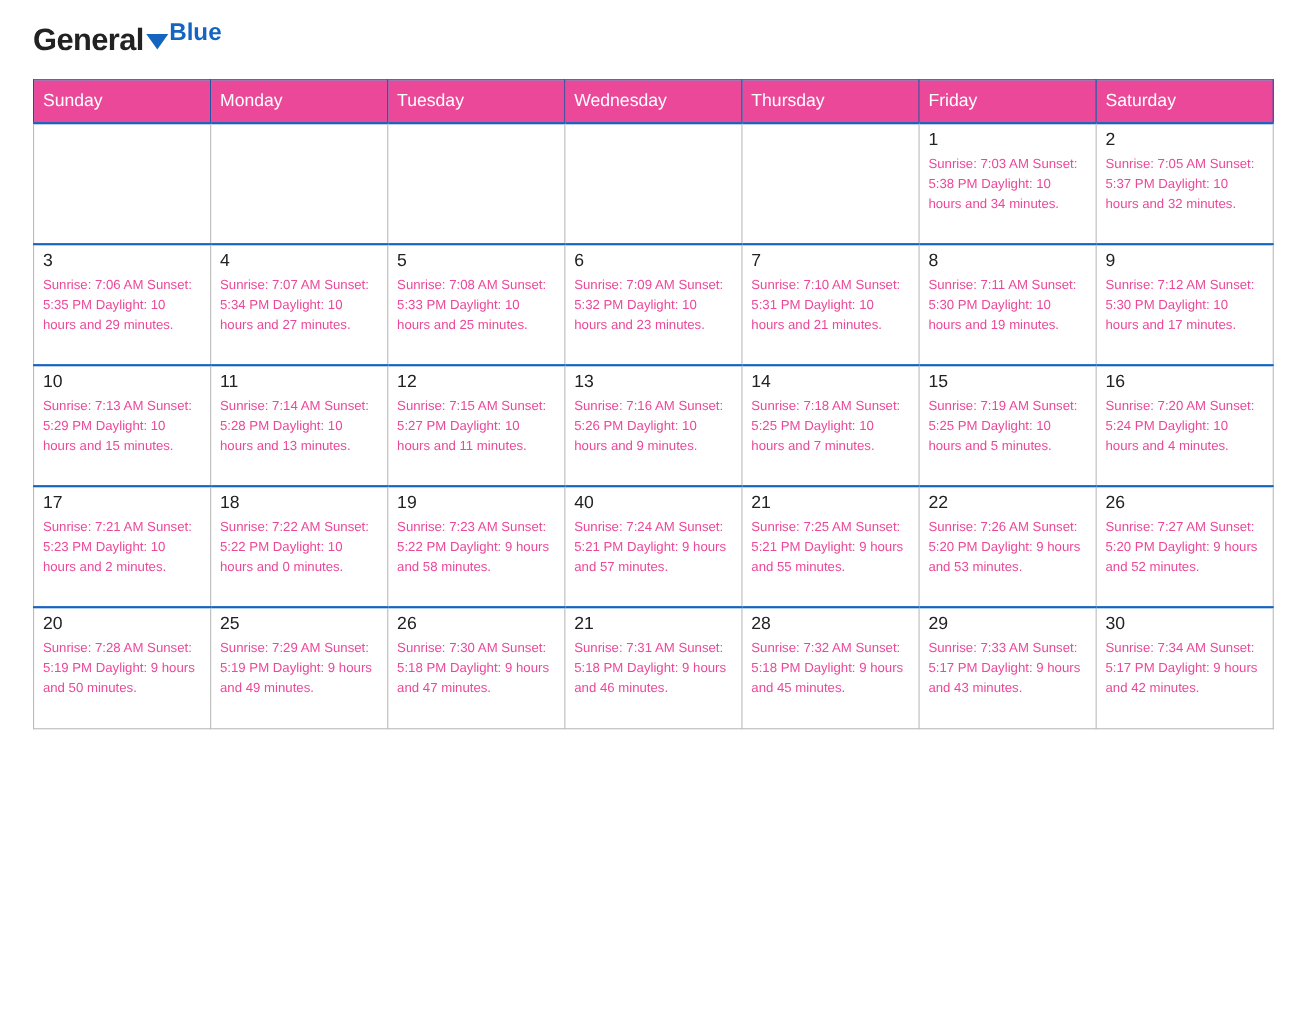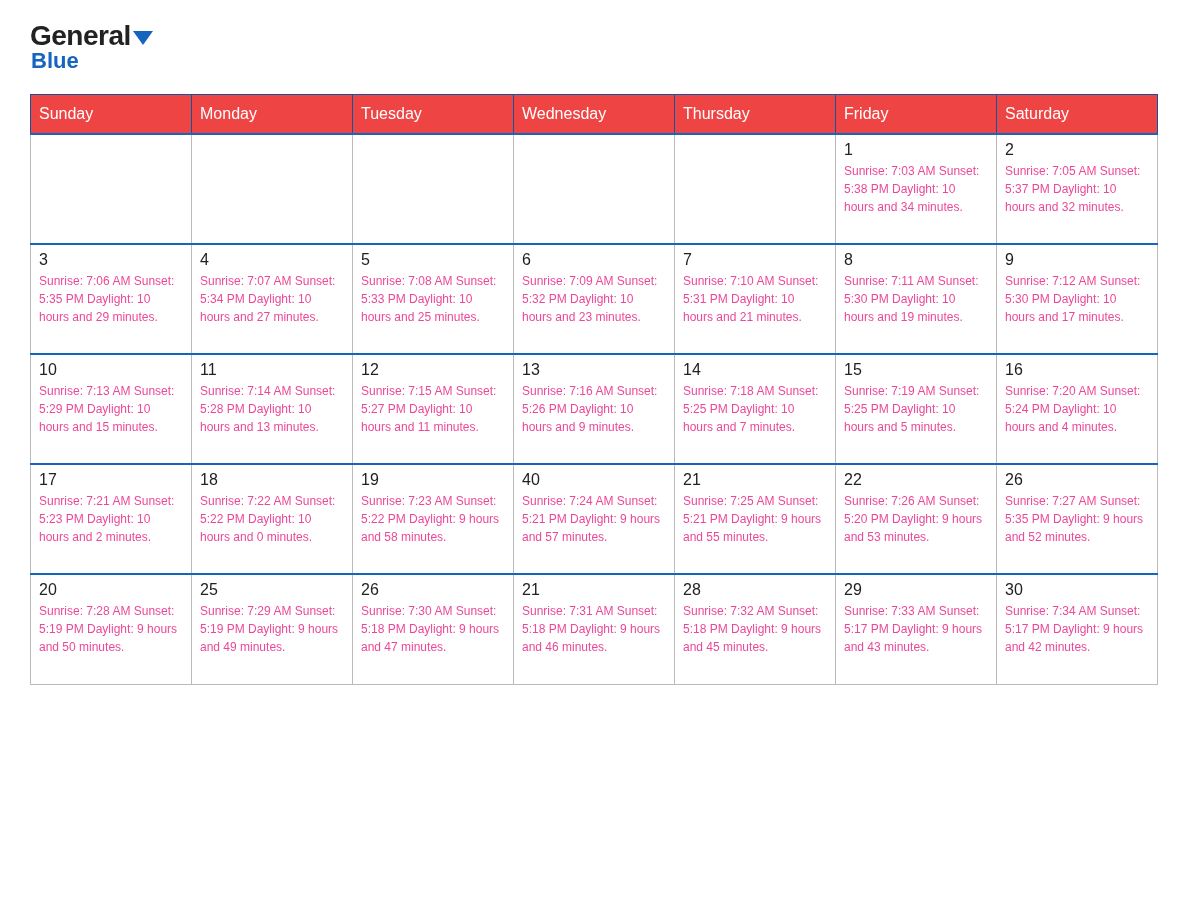--- a/index.html
+++ b/index.html
@@ -12,21 +12,20 @@
       padding: 20px 30px;
     }
     .header-area {
       display: flex;
       justify-content: space-between;
       align-items: flex-start;
       margin-bottom: 20px;
     }
     .logo {
       display: flex;
-      flex-direction: column;
       align-items: flex-start;
     }
     .logo-top {
       font-size: 28px;
       font-weight: bold;
       color: #222;
       letter-spacing: -0.5px;
     }
     .logo-triangle {
       display: inline-block;
@@ -58,21 +57,21 @@
       font-size: 24px;
       color: #555;
       margin-top: 4px;
     }
     .calendar-table {
       width: 100%;
       border-collapse: collapse;
       border: 1px solid #999;
     }
     .calendar-table th {
-      background-color: #ef4444;
+      background-color: #ec4899;
       color: #fff;
       font-size: 16px;
       font-weight: normal;
       padding: 10px 8px;
       text-align: left;
       border: 1px solid #1055a0;
     }
     .calendar-table td {
       vertical-align: top;
       border: 1px solid #bbb;
@@ -271,21 +270,21 @@
         </td>
         <td>
           <div class="day-number">22</div>
           <div class="day-info">Sunrise: 7:26 AM
 Sunset: 5:20 PM
 Daylight: 9 hours and 53 minutes.</div>
         </td>
         <td>
           <div class="day-number">26</div>
           <div class="day-info">Sunrise: 7:27 AM
-Sunset: 5:35 PM
+Sunset: 5:20 PM
 Daylight: 9 hours and 52 minutes.</div>
         </td>
       </tr>
       <tr>
         <td>
           <div class="day-number">20</div>
           <div class="day-info">Sunrise: 7:28 AM
 Sunset: 5:19 PM
 Daylight: 9 hours and 50 minutes.</div>
         </td>

